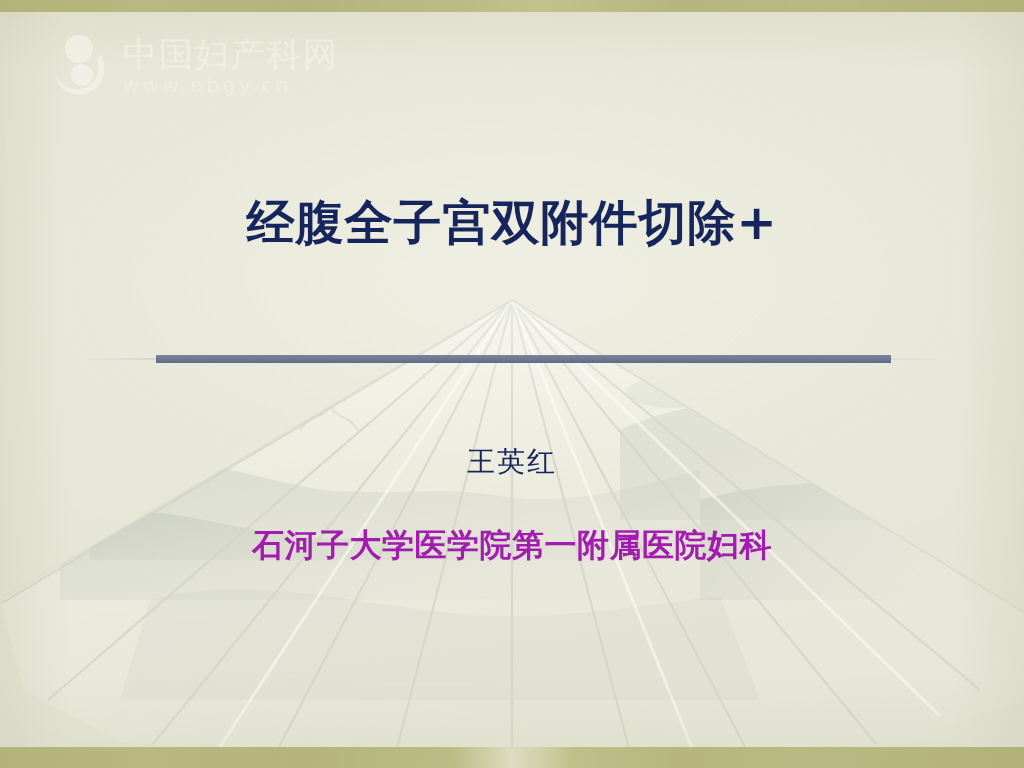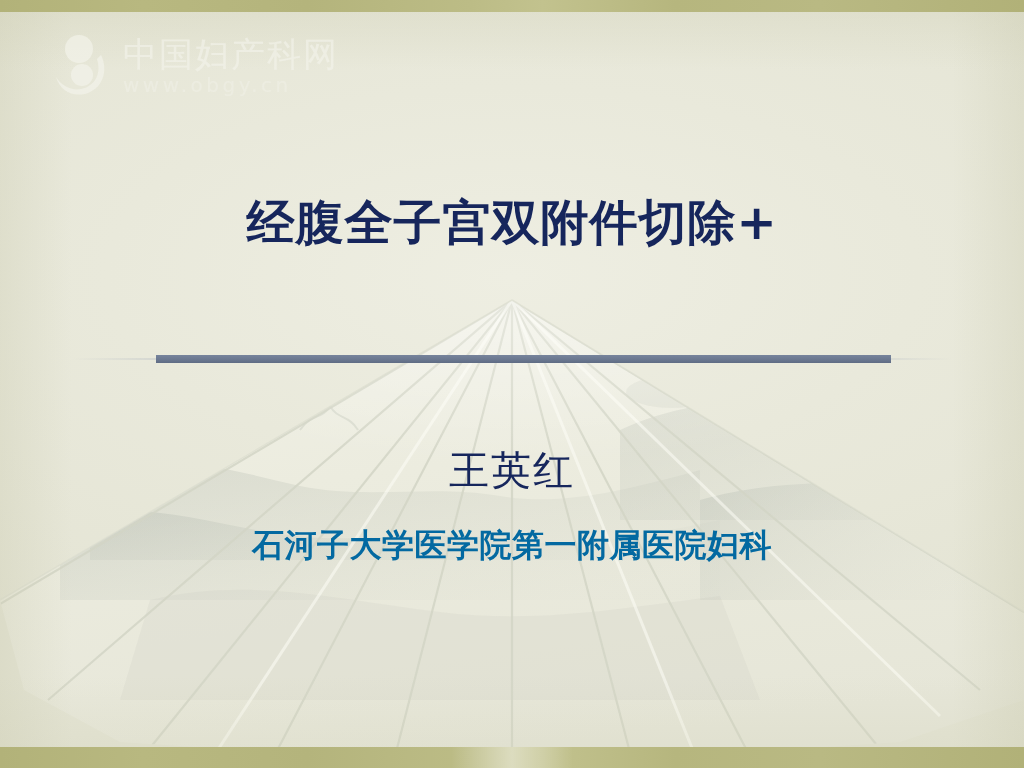--- a/index.html
+++ b/index.html
@@ -150,32 +150,32 @@
   }
 
   
   .presenter {
     position: absolute;
     left: 0;
     top: 443px;
     width: 100%;
     text-align: center;
     color: #16265c;
-    font-size: 40px;
+    font-size: 28px;
     letter-spacing: 2px;
     font-weight: 500;
     font-family: "DejaVu Sans", "Liberation Sans", sans-serif;
   }
   .affiliation {
     position: absolute;
     left: 0;
     top: 524px;
     width: 100%;
     text-align: center;
-    color: #0369a1;
+    color: #a21caf;
     font-size: 32px;
     font-weight: bold;
     letter-spacing: 0.5px;
     font-family: "DejaVu Sans", "Liberation Sans", sans-serif;
   }
 </style>
 </head>
 <body>
 
 <div id="slide">

